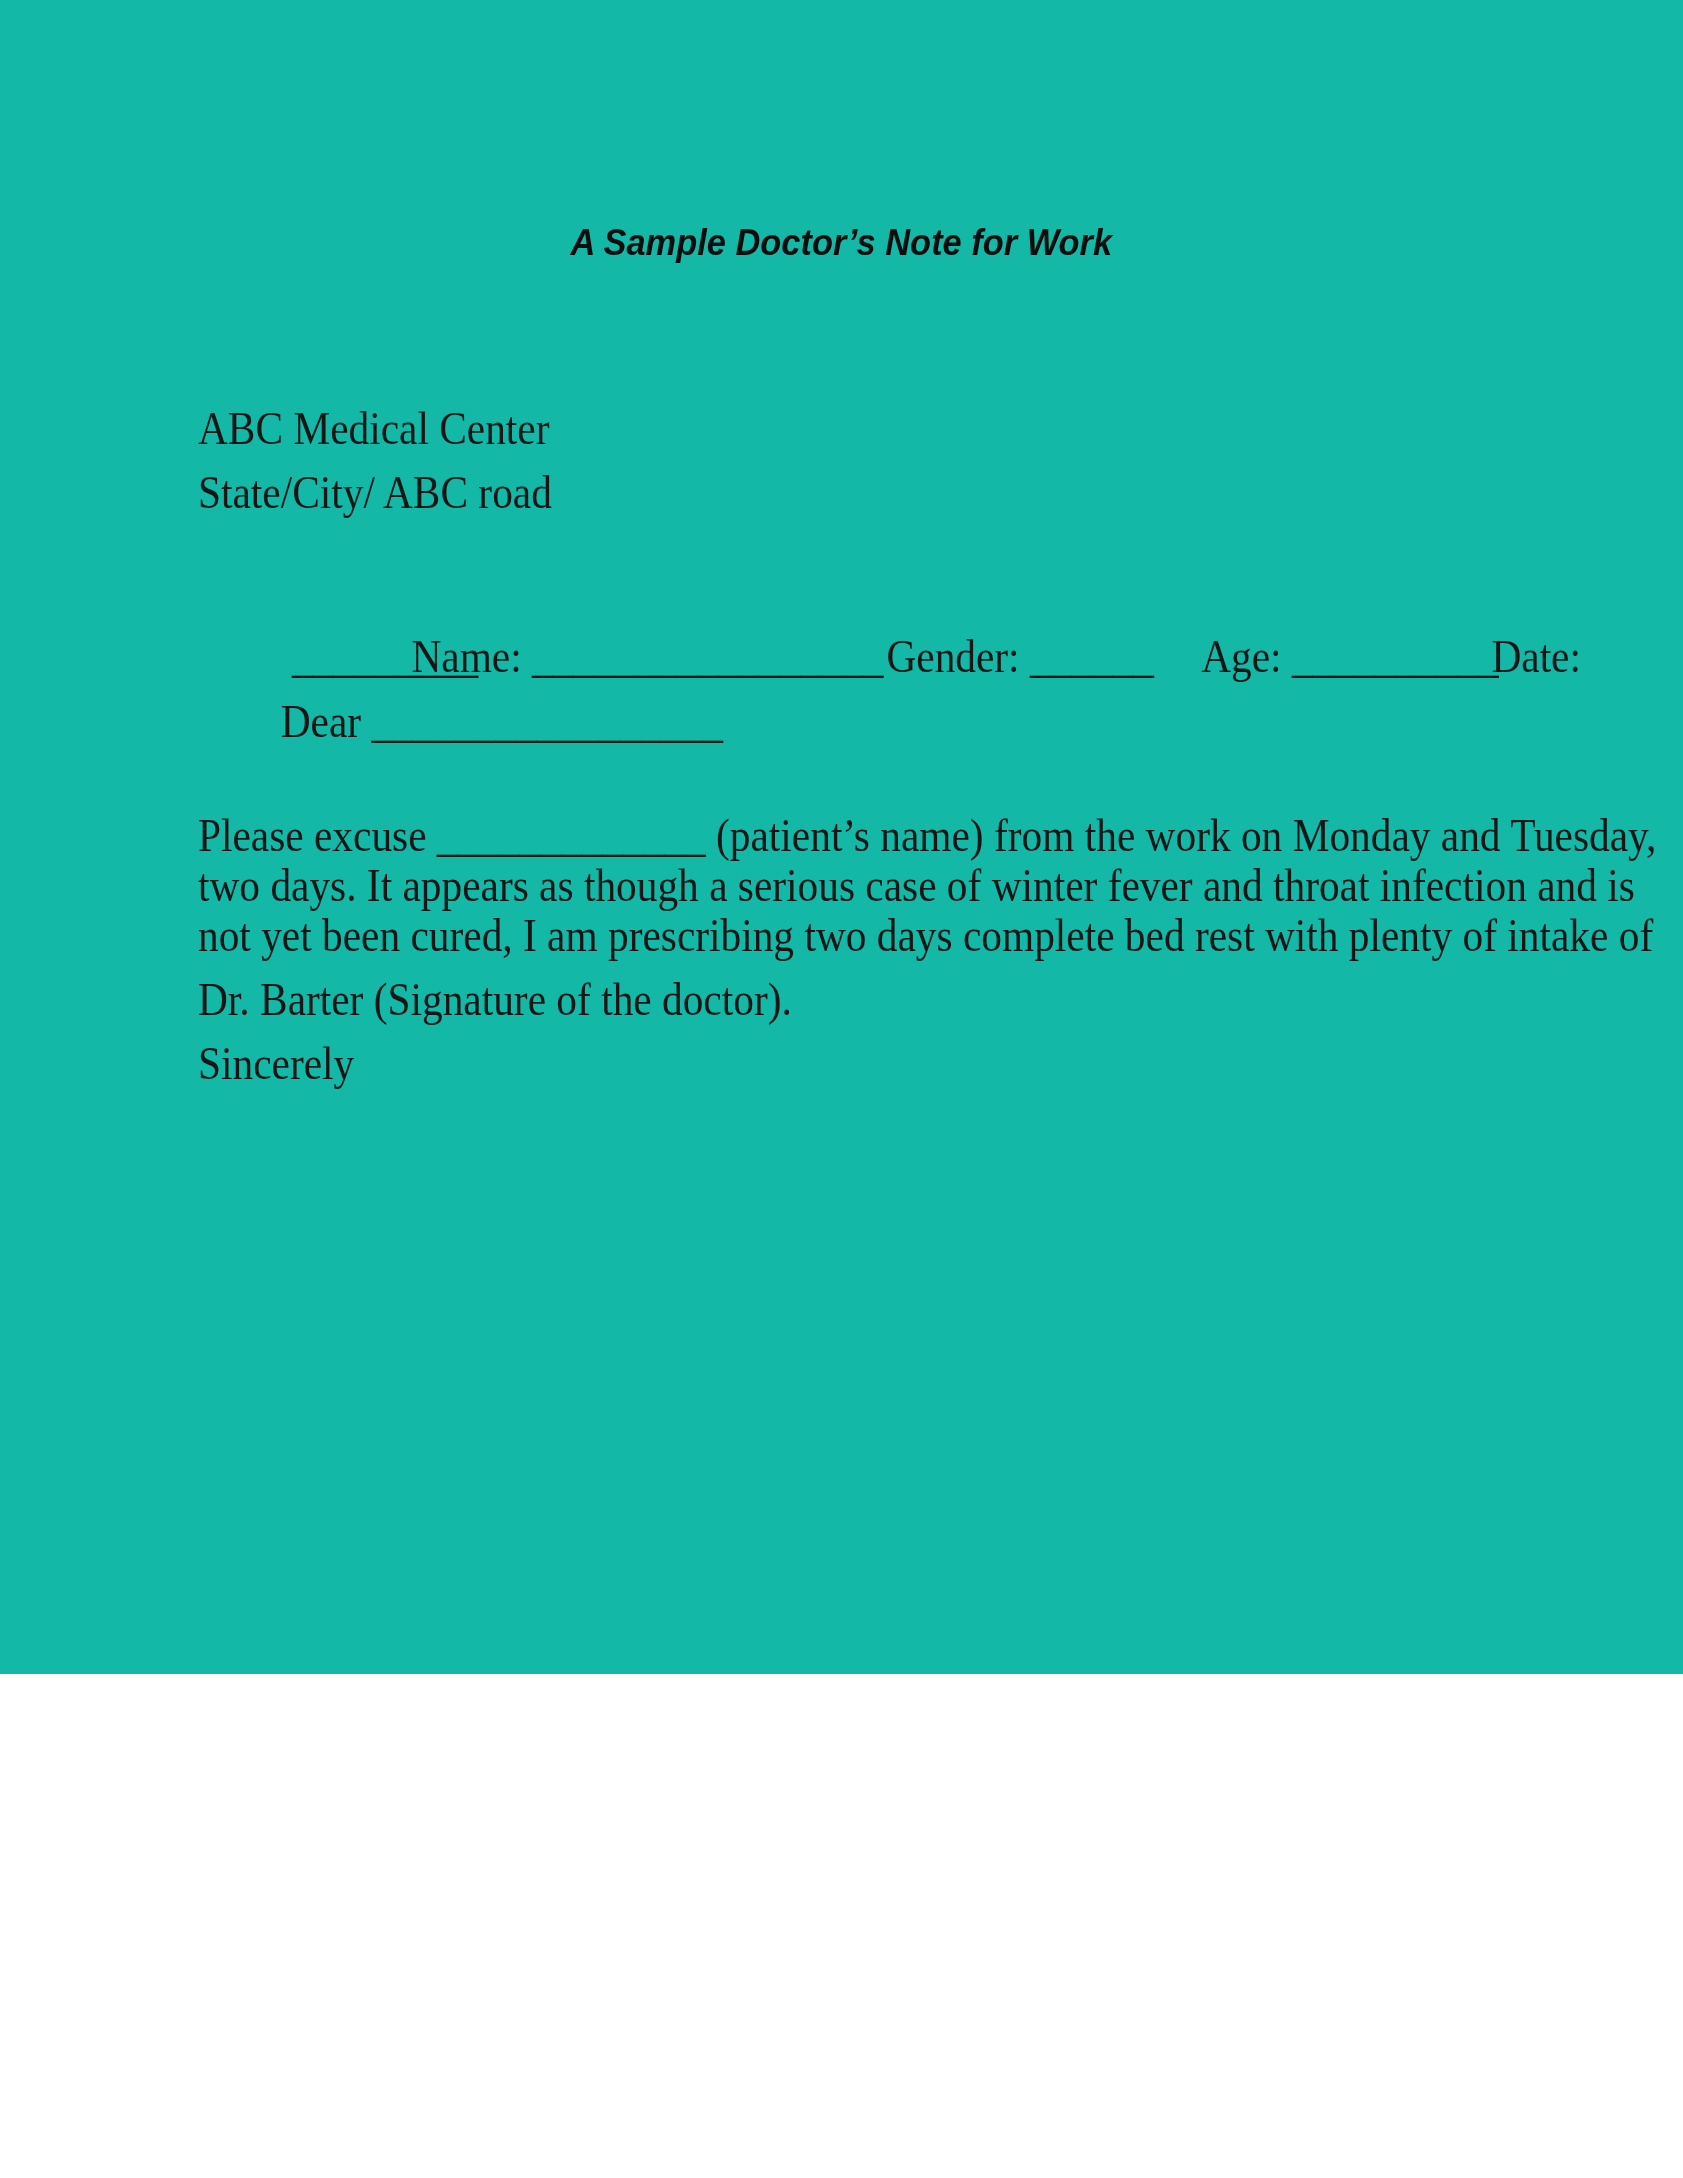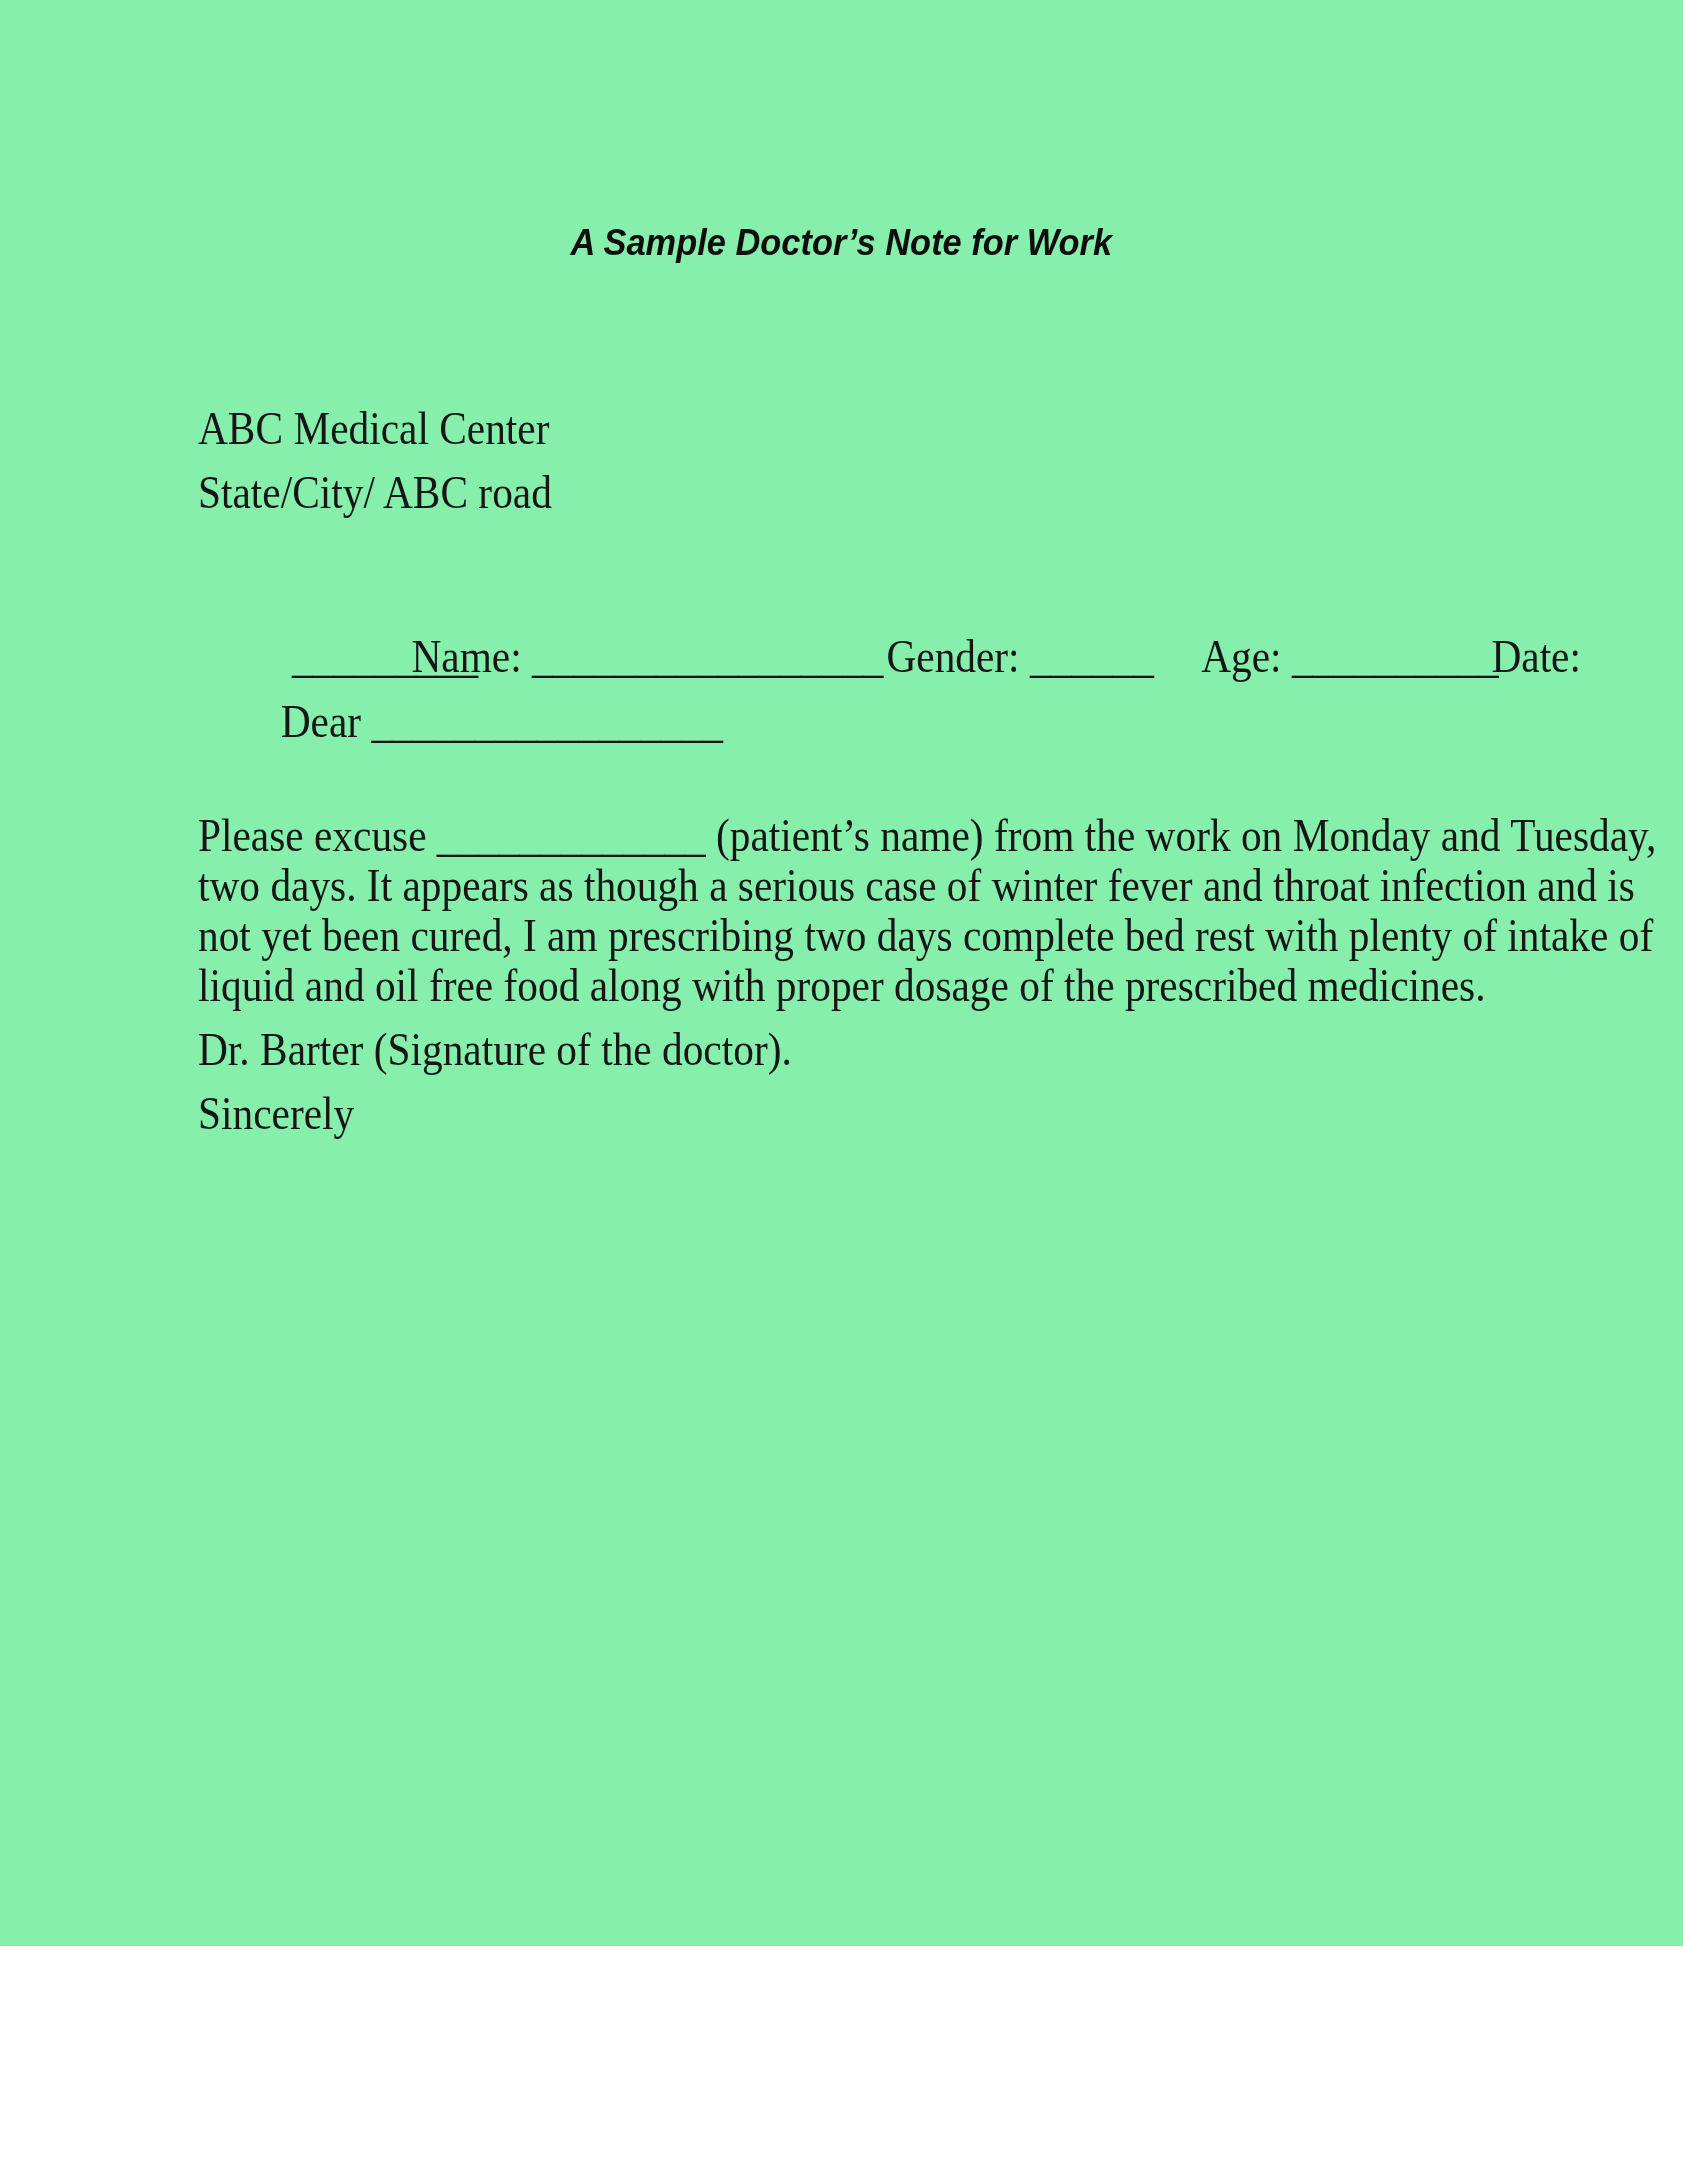--- a/index.html
+++ b/index.html
@@ -3,22 +3,22 @@
 <meta charset="utf-8">
 <style>
   html, body {
     margin: 0;
     padding: 0;
     background: #ffffff;
   }
   .page {
     position: relative;
     width: 1683px;
-    height: 1946px;
-    background: #86efac;
+    height: 1674px;
+    background: #14b8a6;
     color: #161616;
     font-family: "Liberation Serif", "DejaVu Serif", serif;
     overflow: hidden;
   }
   
   .doc-title {
     position: absolute;
     top: 221px;
     left: 0;
     width: 1683px;
@@ -132,23 +132,20 @@
     <div class="para">
       <div>
         <span class="cond">Please excuse _____________ (patient’s name) from the work on Monday and Tuesday,</span>
       </div>
       <div>
         <span class="cond">two days. It appears as though a serious case of winter fever and throat infection and is</span>
       </div>
       <div>
         <span class="cond">not yet been cured, I am prescribing two days complete bed rest with plenty of intake of</span>
       </div>
-      <div>
-        <span class="cond">liquid and oil free food along with proper dosage of the prescribed medicines.</span>
-      </div>
     </div>
     <div style="height:14px"></div>
 
     <p>
       <span class="cond">Dr. Barter (Signature of the doctor).</span>
     </p>
 
     <p>
       <span class="cond">Sincerely</span>
     </p>

